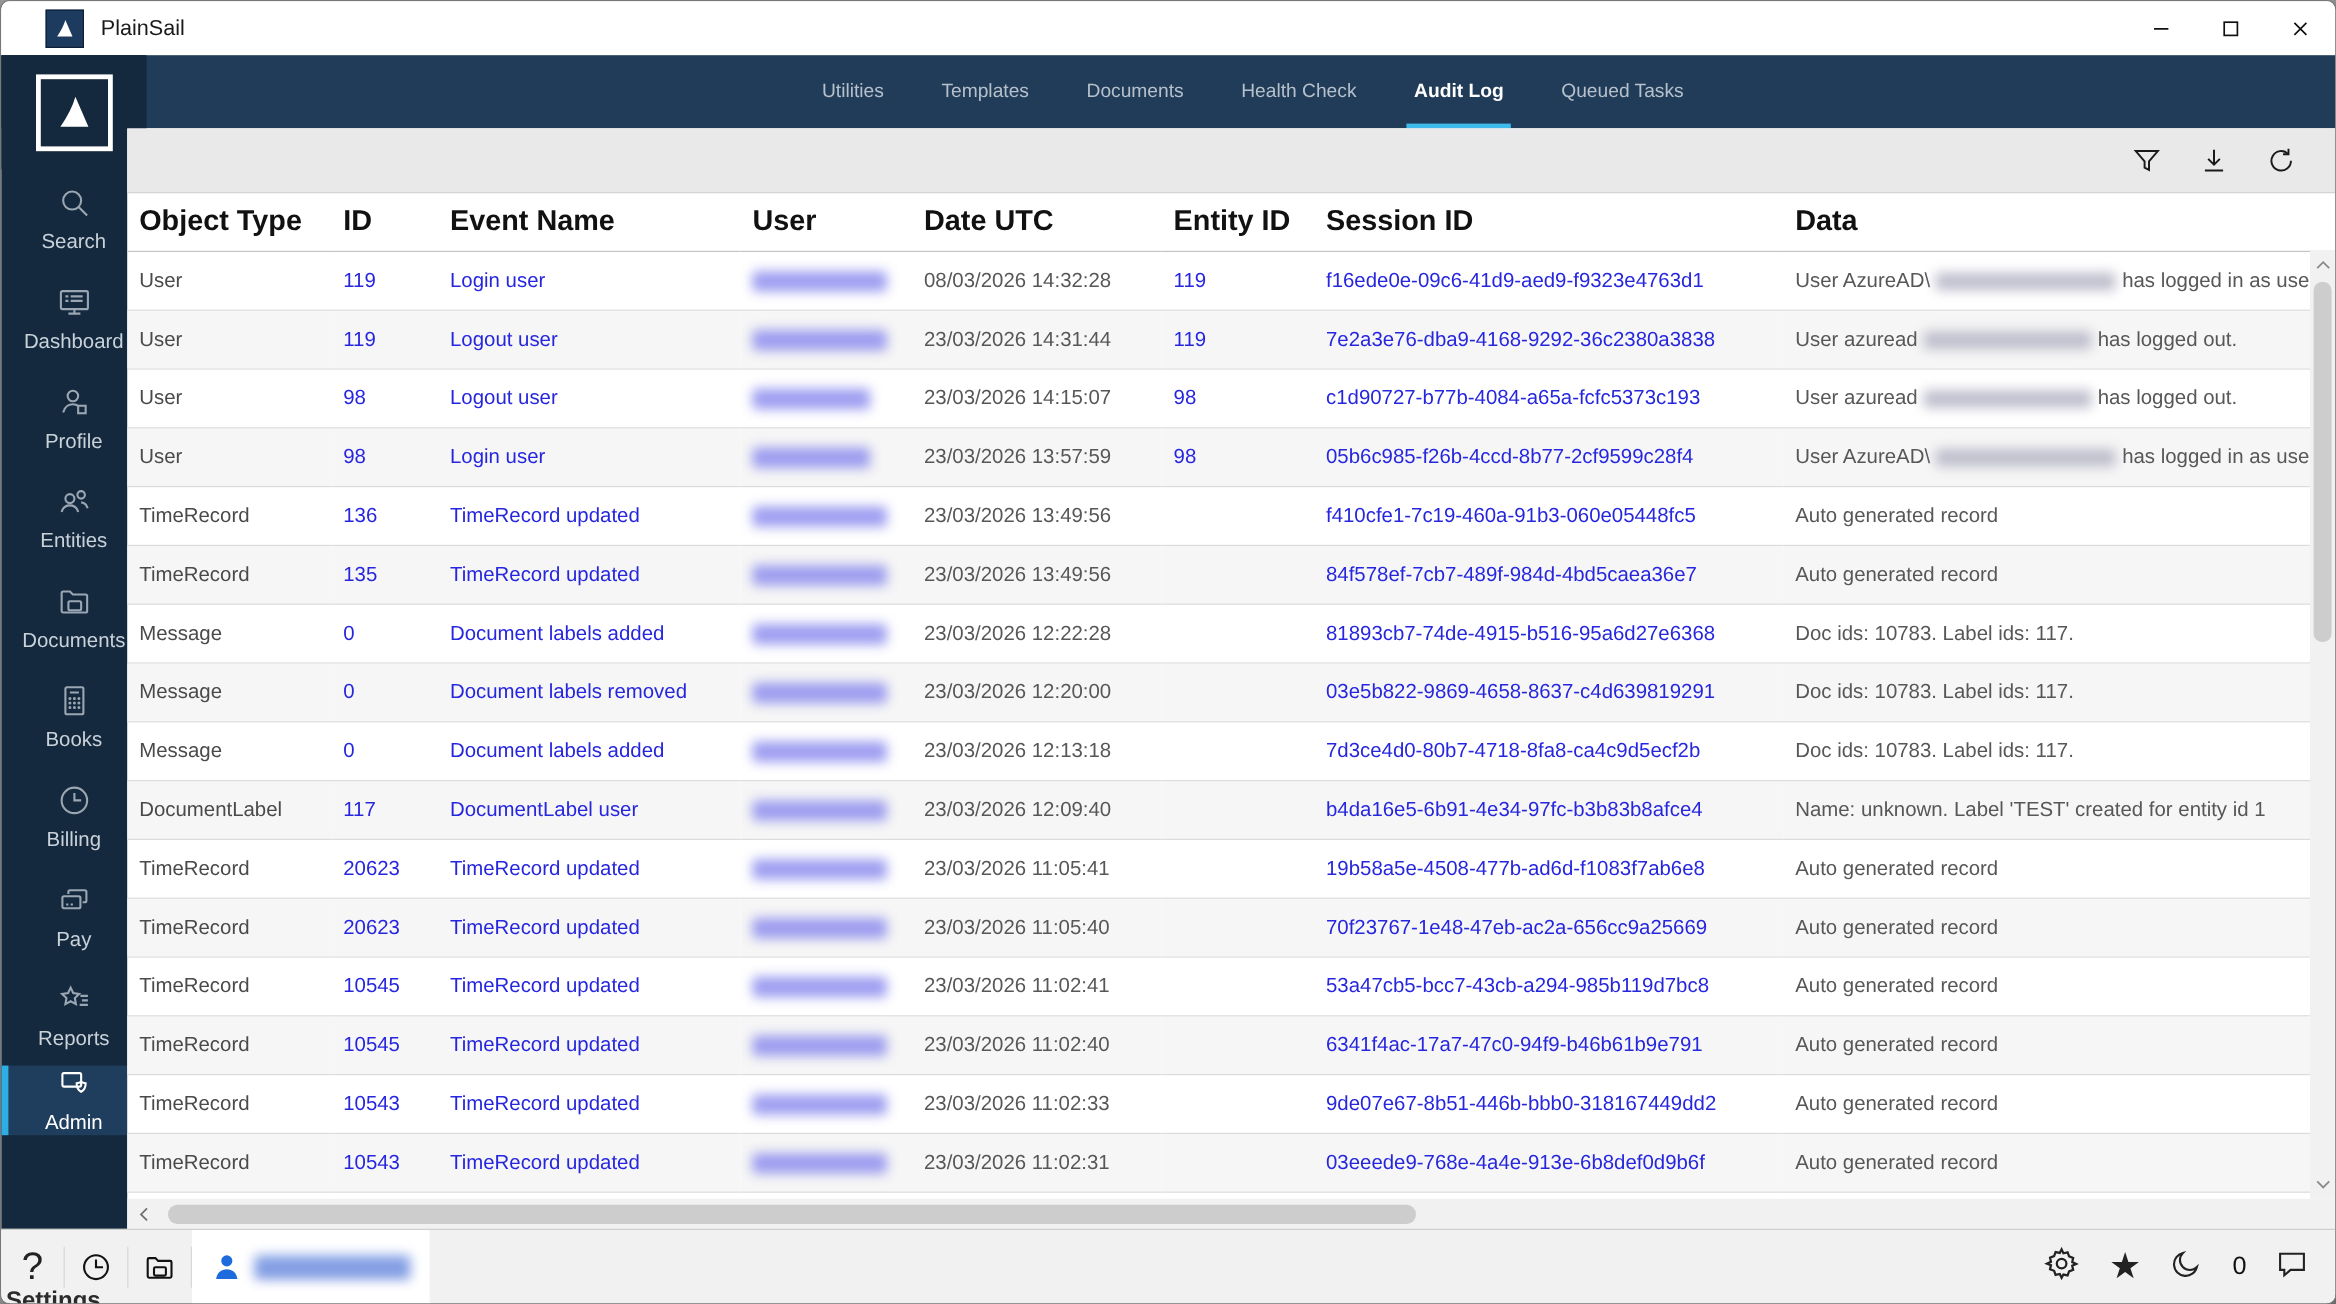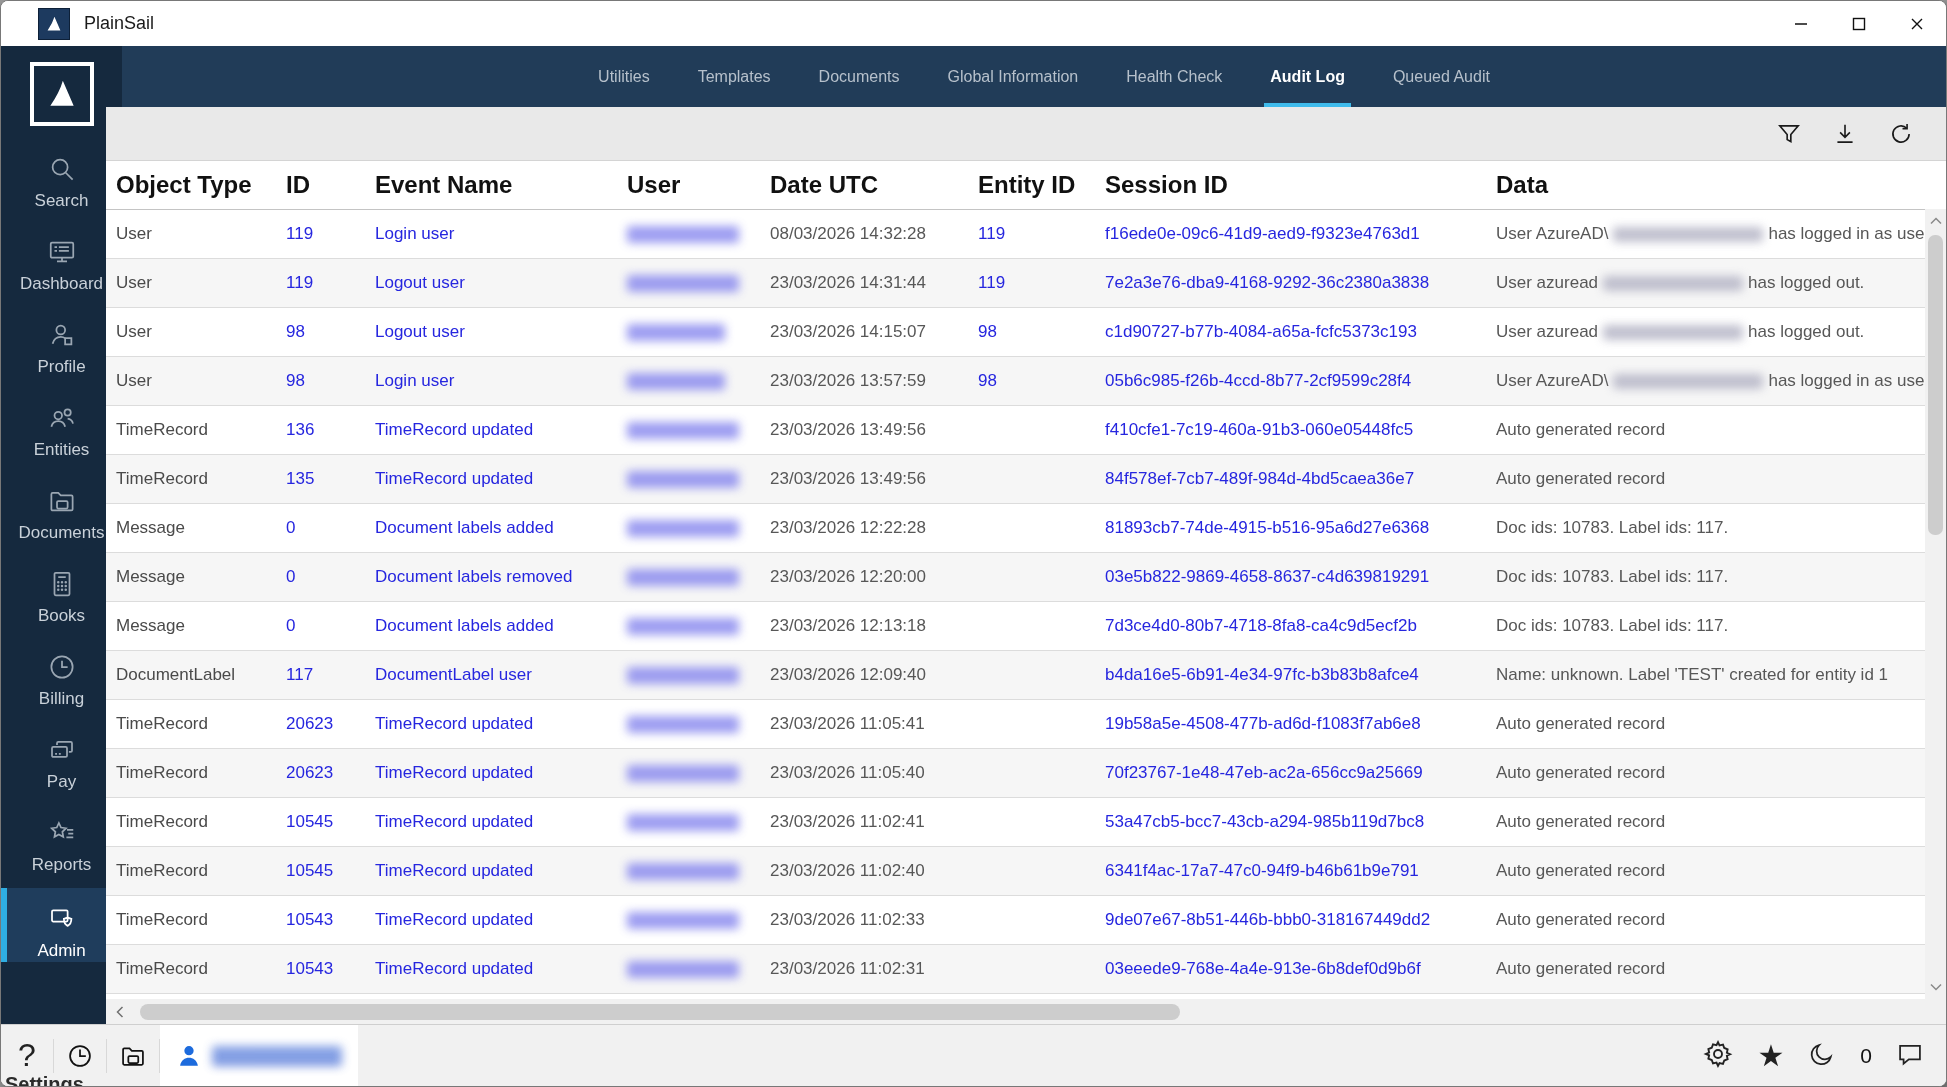--- a/index.html
+++ b/index.html
@@ -20,21 +20,21 @@
   .tab.active{color:#fff;font-weight:bold;}
   .tab.active::after{content:"";position:absolute;left:-4px;right:-4px;bottom:0;height:4px;background:#3FBBEB;}
   
   .sidebar{position:absolute;top:45px;left:0;width:121px;bottom:61px;background:#15293E;overflow:hidden;}
   .side-logo{height:95px;display:flex;align-items:center;justify-content:center;background:#15293E;}
   .side-logo .logobox{width:56px;height:56px;border:4px solid #fff;background:#15293E;
         display:flex;align-items:center;justify-content:center;}
   .side-item{height:83px;display:flex;flex-direction:column;align-items:center;justify-content:center;
         color:#9AA6B2;cursor:pointer;}
   .side-item .side-label{font-size:17px;color:#C9D1D9;margin-top:3px;}
-  .side-item.active{background:#1F3D5C;position:relative;height:58px;justify-content:flex-start;padding-top:16px;}
+  .side-item.active{background:#1F3D5C;position:relative;height:58px;justify-content:flex-start;padding-top:0;}
   .side-item.active::before{content:"";position:absolute;left:0;top:0;bottom:0;width:6px;background:#2FAEE3;}
   .side-item.active .side-label{color:#fff;}
   .side-item.active svg{color:#fff;}
   .side-item svg{color:#9AA6B2;}
   
   .main{position:absolute;top:106px;left:105px;right:0;bottom:61px;background:#fff;overflow:hidden;}
   .toolbar{height:53px;background:#E9E9E9;border-bottom:1px solid #d4d4d4;display:flex;align-items:center;
         justify-content:flex-end;gap:26px;padding-right:30px;}
   .toolbtn{width:30px;height:30px;display:flex;align-items:center;justify-content:center;color:#1a1a1a;cursor:pointer;}
   
@@ -105,24 +105,23 @@
           </svg>
       </div>
     </div>
   </div>
 
   <div class="navbar">
     <div class="tabs" id="tabs">
         <div class="tab">Utilities</div>
         <div class="tab">Templates</div>
         <div class="tab">Documents</div>
-        <div class="tab">Global Information</div>
         <div class="tab">Health Check</div>
         <div class="tab active">Audit Log</div>
-        <div class="tab">Queued Audit</div>
+        <div class="tab">Queued Tasks</div>
       </div>
   </div>
 
   <div class="sidebar">
     <div class="side-logo">
       <div class="logobox">
         <svg width="40" height="40" viewBox="0 0 24 24">
             <path d="M5 19 H19 L12.5 4 Q10.5 11 5 19 Z" fill="#fff"></path>
           </svg>
       </div>

